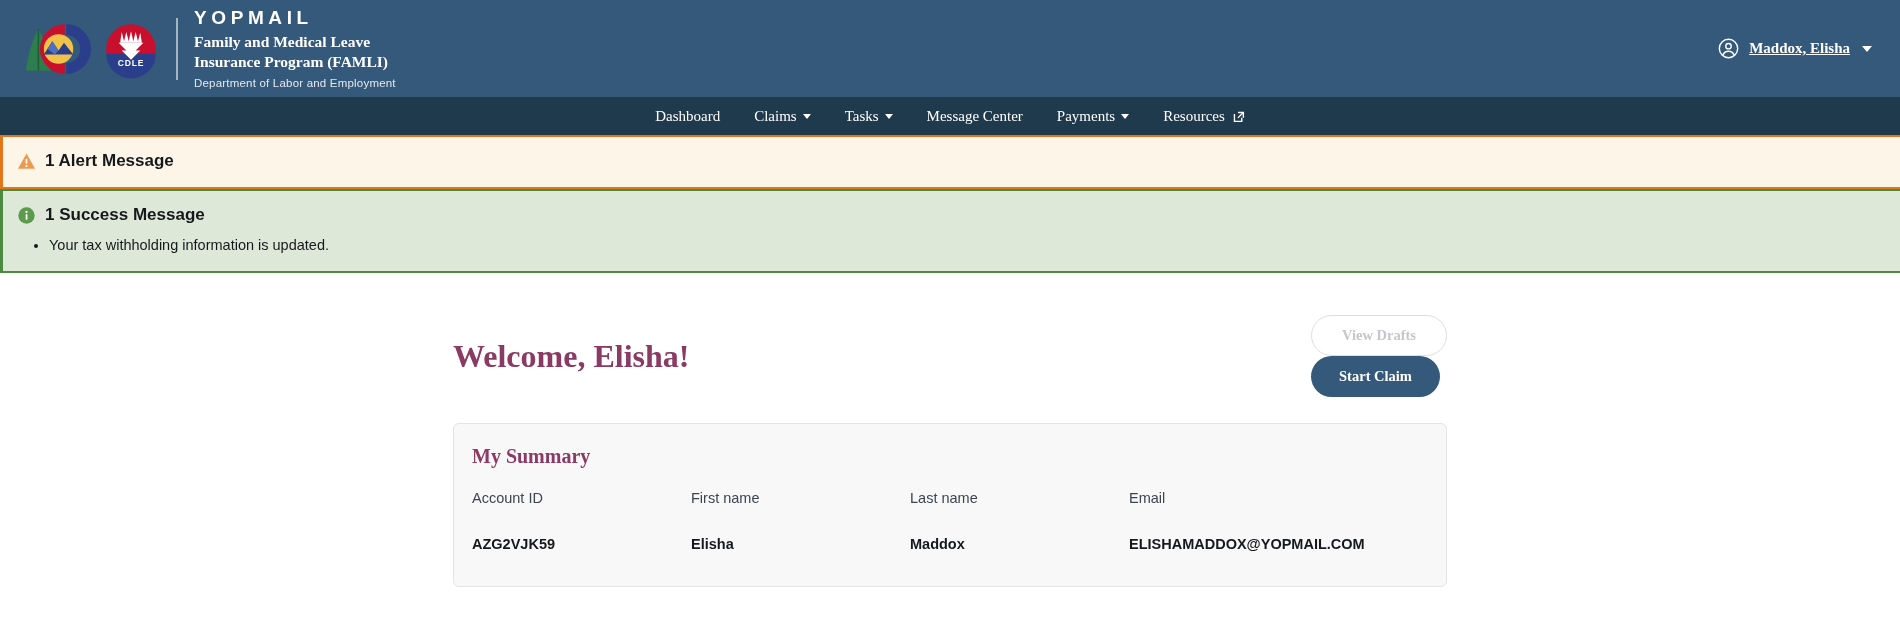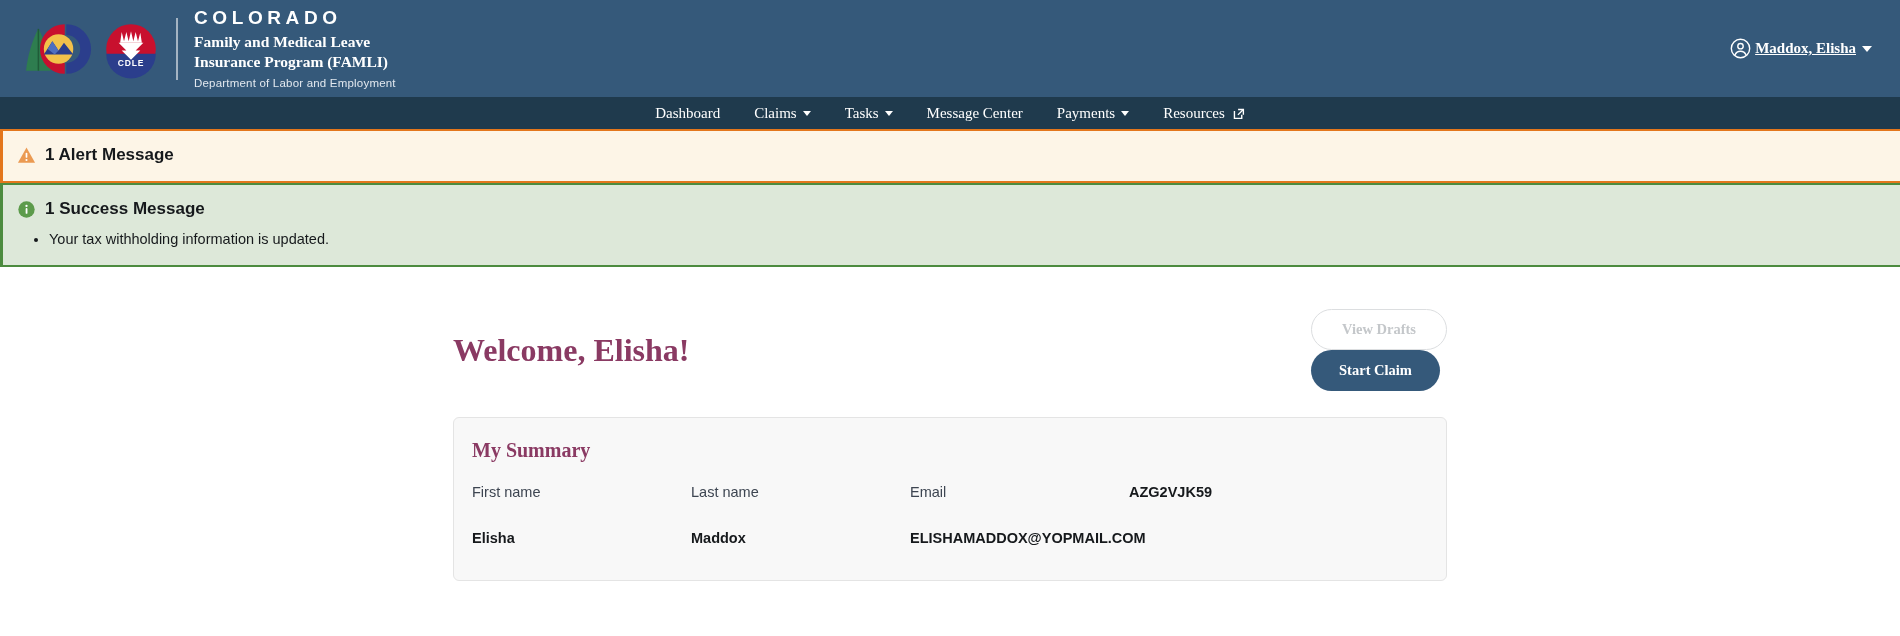--- a/index.html
+++ b/index.html
@@ -45,21 +45,21 @@
     color: #e2e8ef;
     margin-top: 5px;
     letter-spacing: 0.2px;
   }
 
   .masthead-right {
     margin-left: auto;
     display: flex; align-items: center; gap: 20px;
   }
   .user-menu {
-    display: flex; align-items: center; gap: 4px;
+    display: flex; align-items: center; gap: 10px;
     color: #ffffff; cursor: pointer;
   }
   .user-icon { width: 21px; height: 21px; display: block; flex: 0 0 auto; }
   .user-name {
     font-size: 15px; font-weight: 700;
     text-decoration: underline;
     font-family: "Liberation Serif", serif;
     white-space: nowrap;
   }
   .caret-down {
@@ -77,21 +77,21 @@
     padding: 11px 26px;
     font-size: 14.5px;
     font-weight: 700;
     font-family: "Liberation Serif", serif;
     cursor: pointer;
     white-space: nowrap;
   }
 
   
   .navbar {
-    height: 32px;
+    height: 38px;
     background: #1f3a4d;
     display: flex;
     align-items: center;
     justify-content: center;
     gap: 0;
   }
   .nav-item {
     color: #ffffff;
     font-size: 15px;
     font-family: "Liberation Serif", serif;
@@ -245,21 +245,21 @@
       <svg class="cdle-logo" viewBox="0 0 80 80">
         <circle cx="40" cy="40" r="32" fill="#c8102e"></circle>
         <path d="M8 46 A32 32 0 0 0 72 46 Z" fill="#2b3e8c"></path>
         <path d="M28 18 L31 30 L34 18 L37 30 L40 17 L43 30 L46 18 L49 30 L52 19 L54 32 L26 32 Z" fill="#ffffff"></path>
         <path d="M24 32 L56 32 L46 42 L52 42 L40 54 L28 42 L34 42 Z" fill="#ffffff"></path>
         <text x="40" y="62" font-family="Liberation Sans, sans-serif" font-size="11" font-weight="700" fill="#ffffff" text-anchor="middle" letter-spacing="1">CDLE</text>
       </svg>
     </div>
     <div class="brand-divider"></div>
     <div class="brand-text">
-      <div class="brand-colorado">COLORADO</div>
+      <div class="brand-colorado">YOPMAIL</div>
       <div class="brand-program">Family and Medical Leave</div>
       <div class="brand-program">Insurance Program (FAMLI)</div>
       <div class="brand-dept">Department of Labor and Employment</div>
     </div>
   </div>
 
   <div class="masthead-right">
     <div class="user-menu">
       <svg class="user-icon" viewBox="0 0 24 24">
         <circle cx="12" cy="12" r="10.5" fill="none" stroke="#ffffff" stroke-width="1.6"></circle>
@@ -333,20 +333,21 @@
       <h1 class="welcome-title">Welcome, Elisha!</h1>
       <div class="welcome-actions">
         <button class="btn-outline-disabled">View Drafts</button>
         <button class="btn-primary">Start Claim</button>
       </div>
     </div>
 
     <div class="summary-card">
       <h2 class="summary-title">My Summary</h2>
       <div class="summary-grid">
+        <div class="summary-head-cell">Account ID</div>
         <div class="summary-head-cell">First name</div>
         <div class="summary-head-cell">Last name</div>
         <div class="summary-head-cell">Email</div>
 
         <div class="summary-value-cell">AZG2VJK59</div>
         <div class="summary-value-cell">Elisha</div>
         <div class="summary-value-cell">Maddox</div>
         <div class="summary-value-cell">ELISHAMADDOX@YOPMAIL.COM</div>
       </div>
     </div>

